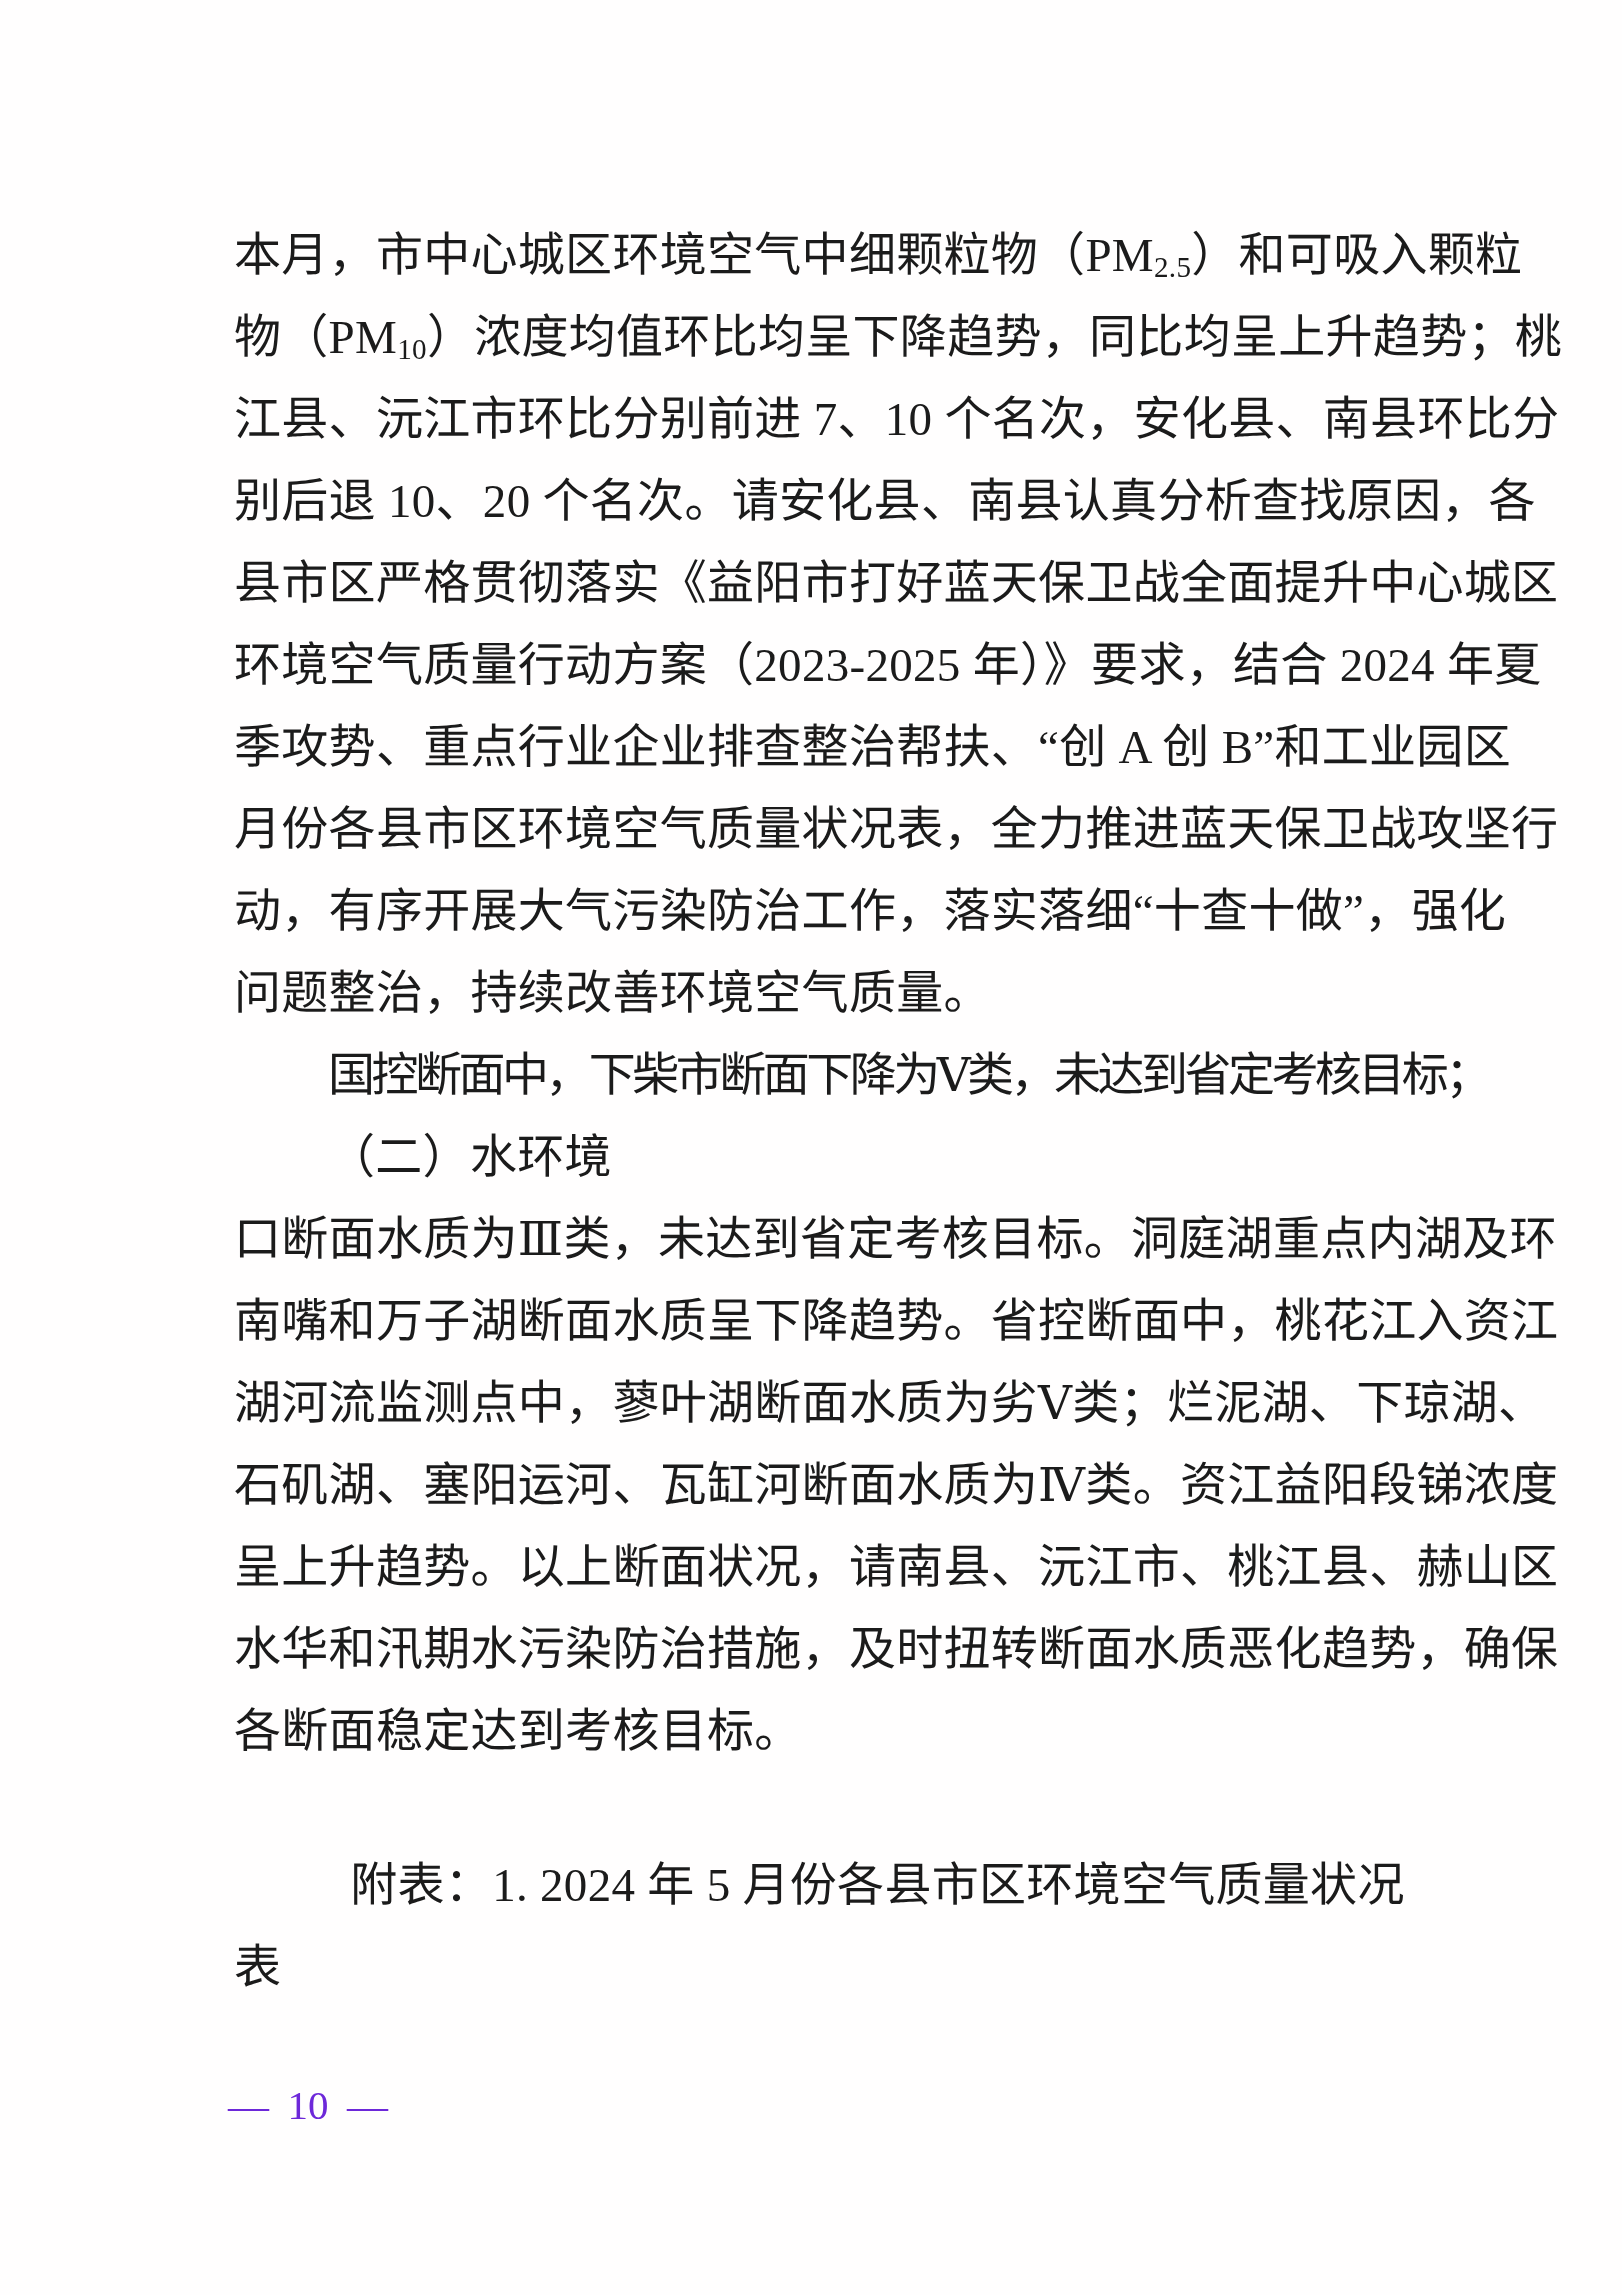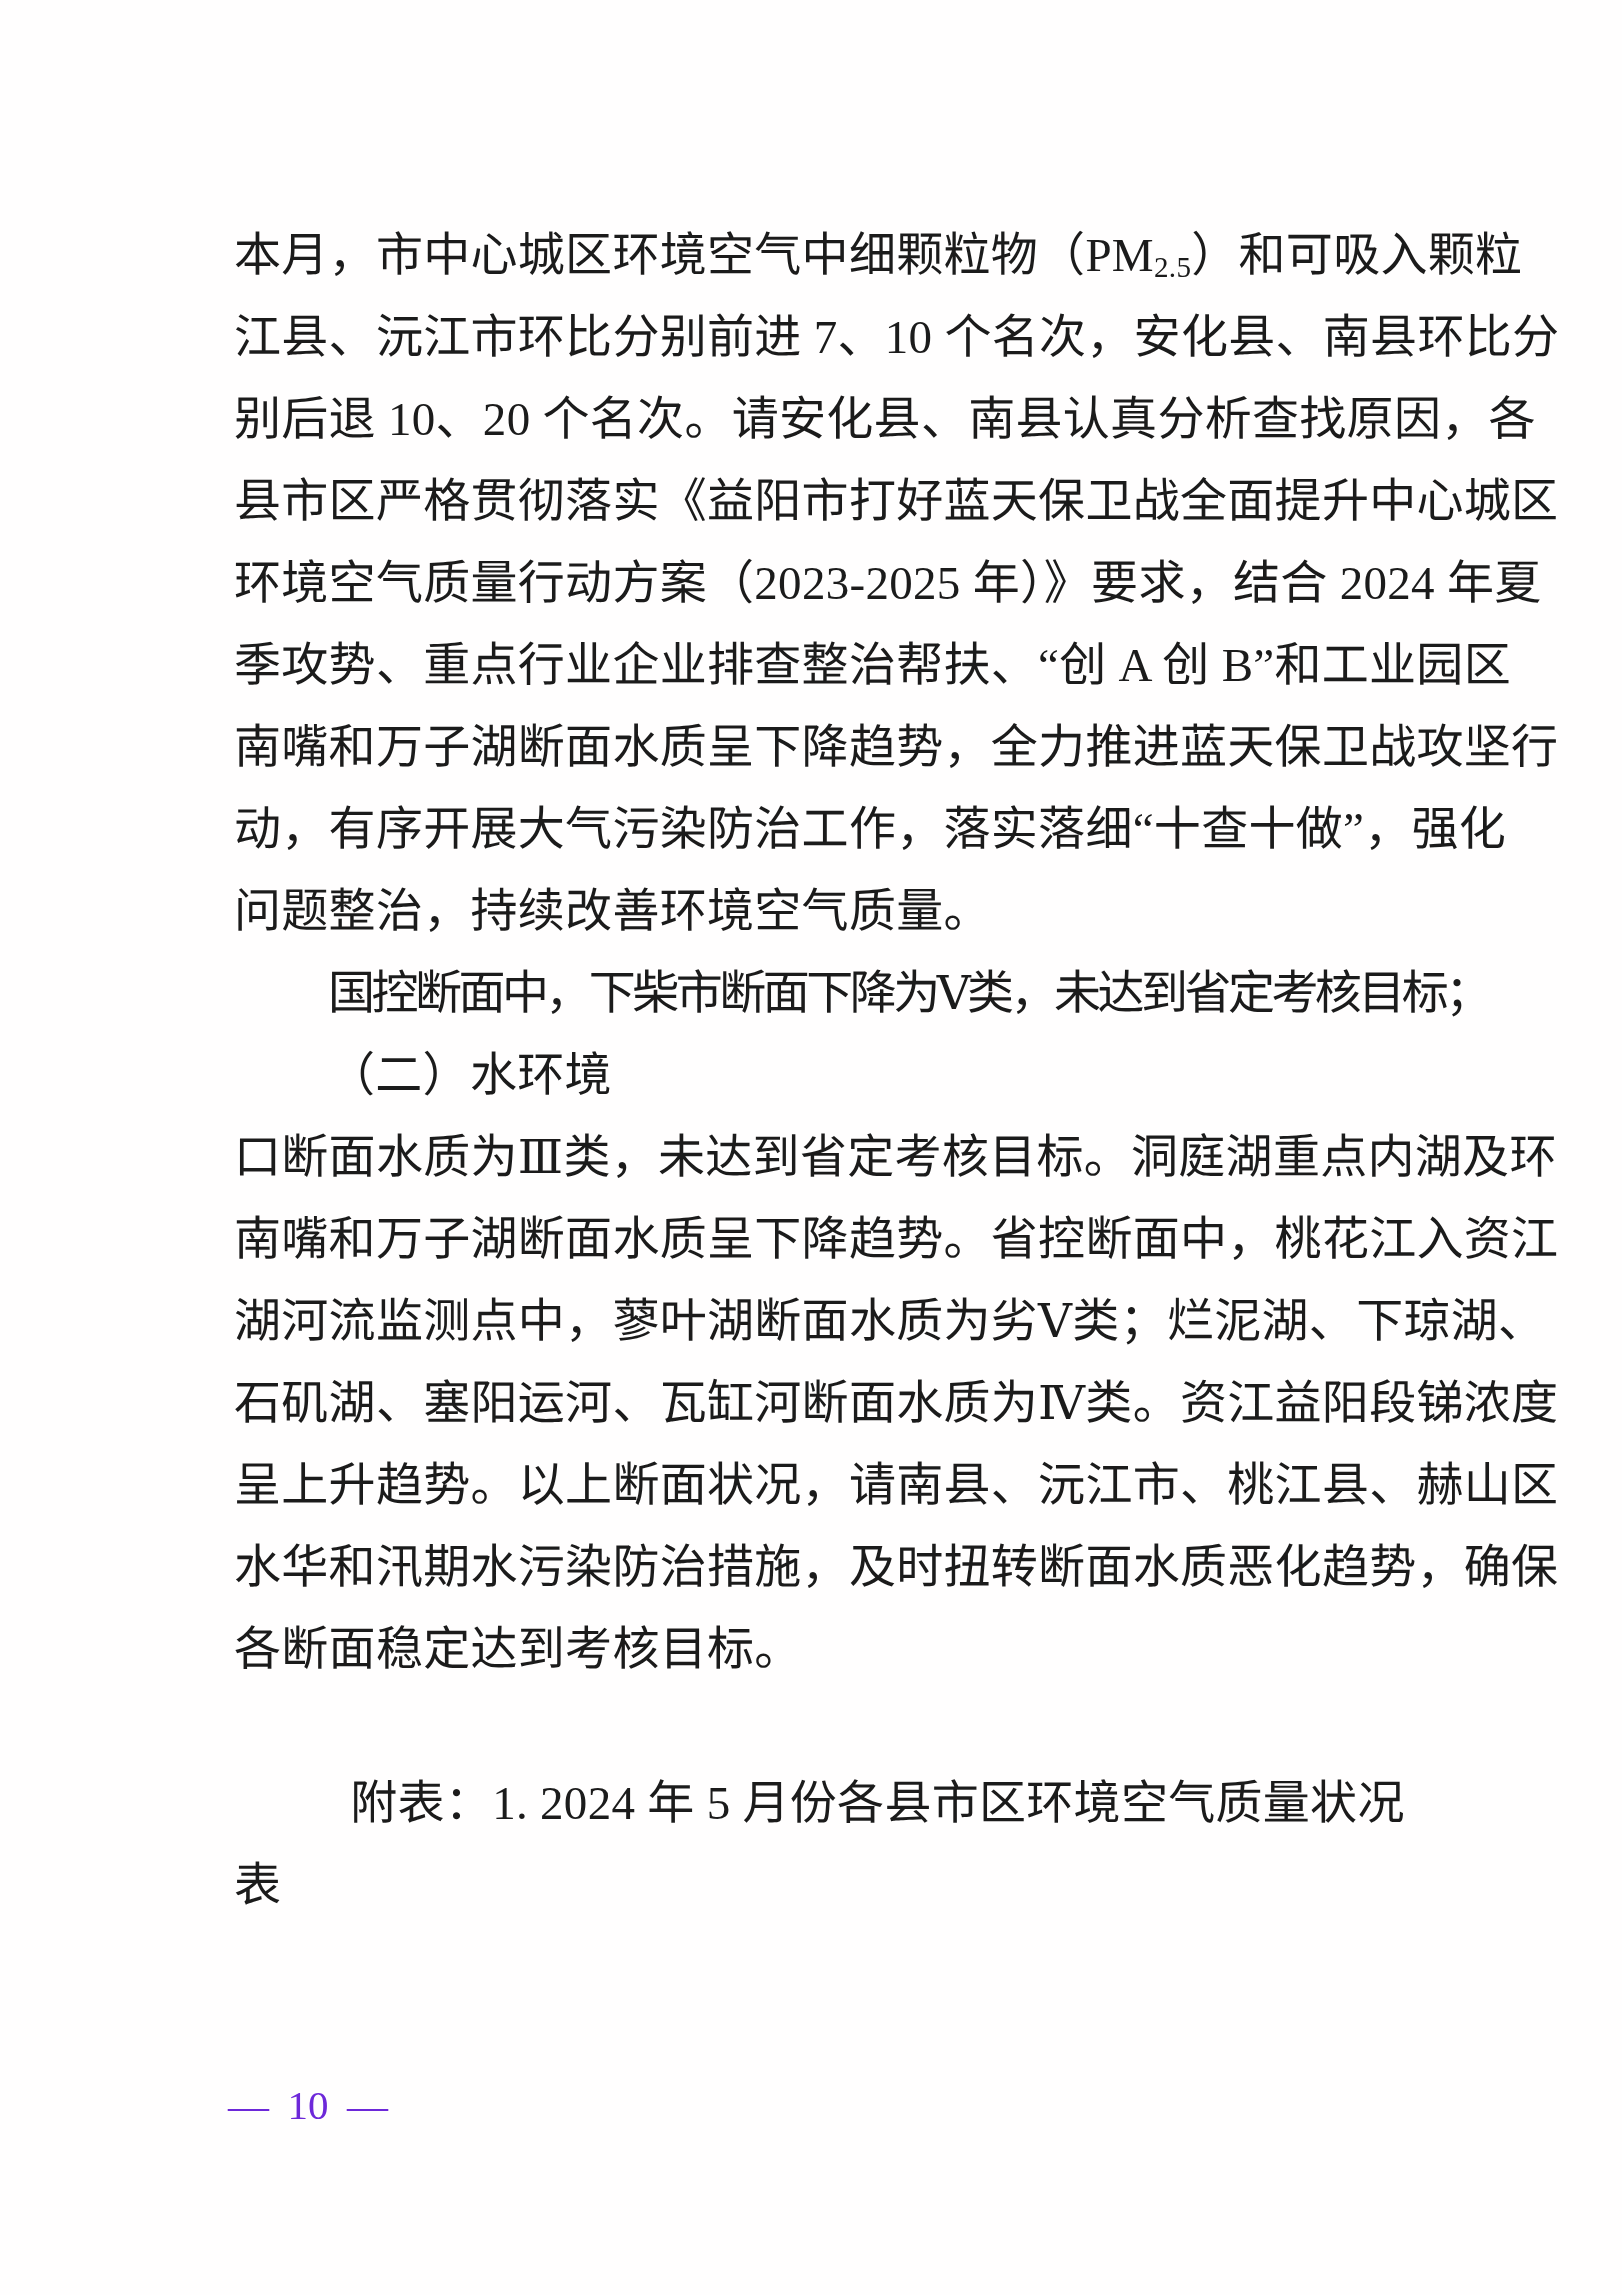--- a/index.html
+++ b/index.html
@@ -75,27 +75,28 @@
 </style>
 </head>
 <body>
 
 <div class="page">
 
   <div class="text-block">
 
     <div class="line"><span>本月，市中心城区环境空气中细颗粒物（PM</span><sub class="pm-sub">2.5</sub><span>）和可吸入颗粒</span></div>
 
+    <div class="line"><span>物（PM</span><sub class="pm-sub">10</sub><span>）浓度均值环比均呈下降趋势，同比均呈上升趋势；桃</span></div>
 
     <div class="line">江县、沅江市环比分别前进 7、10 个名次，安化县、南县环比分</div>
     <div class="line">别后退 10、20 个名次。请安化县、南县认真分析查找原因，各</div>
     <div class="line">县市区严格贯彻落实《益阳市打好蓝天保卫战全面提升中心城区</div>
     <div class="line">环境空气质量行动方案（2023-2025 年）》要求，结合 2024 年夏</div>
     <div class="line">季攻势、重点行业企业排查整治帮扶、“创 A 创 B”和工业园区</div>
-    <div class="line">南嘴和万子湖断面水质呈下降趋势，全力推进蓝天保卫战攻坚行</div>
+    <div class="line">月份各县市区环境空气质量状况表，全力推进蓝天保卫战攻坚行</div>
     <div class="line">动，有序开展大气污染防治工作，落实落细“十查十做”，强化</div>
     <div class="line last">问题整治，持续改善环境空气质量。</div>
 
     <div class="line indent2 tight">国控断面中，下柴市断面下降为Ⅴ类，未达到省定考核目标；</div>
 
     <div class="line last indent2">（二）水环境</div>
     <div class="line">口断面水质为Ⅲ类，未达到省定考核目标。洞庭湖重点内湖及环</div>
     <div class="line">南嘴和万子湖断面水质呈下降趋势。省控断面中，桃花江入资江</div>
     <div class="line">湖河流监测点中，蓼叶湖断面水质为劣Ⅴ类；烂泥湖、下琼湖、</div>
     <div class="line">石矶湖、塞阳运河、瓦缸河断面水质为Ⅳ类。资江益阳段锑浓度</div>

